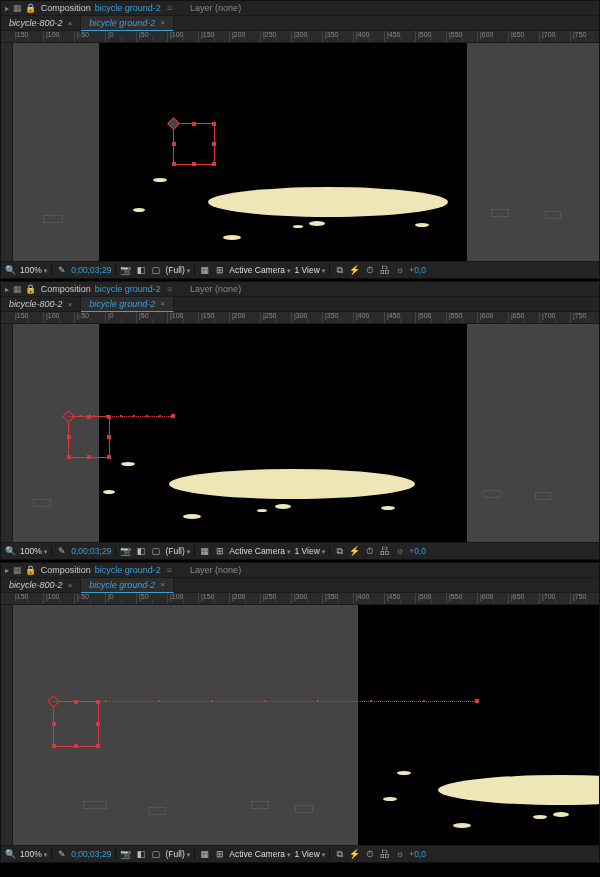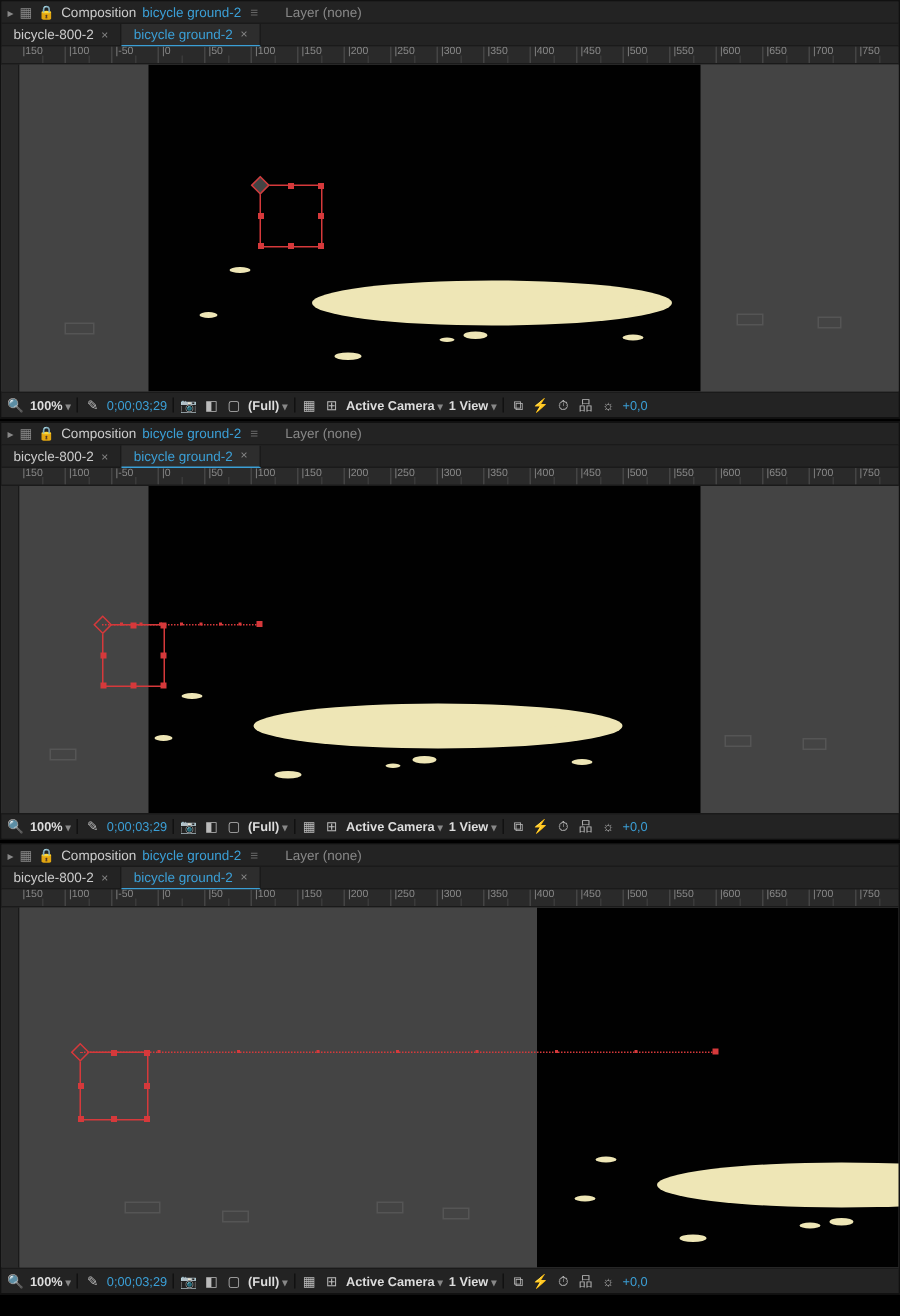--- a/index.html
+++ b/index.html
@@ -49,20 +49,21 @@
     font-size: 9px;
   }
   .tab {
     padding: 0 8px;
     height: 14px;
     display: flex;
     align-items: center;
     color: #ccc;
     border-right: 1px solid #1a1a1a;
     position: relative;
+    font-style: italic;
   }
   .tab.active {
     background: #2d2d2d;
     color: #3b9fd6;
     border-bottom: 1px solid #3b9fd6;
   }
   .tab .x {
     margin-left: 5px;
     color: #888;
     font-size: 8px;
@@ -180,21 +181,21 @@
     height: 11px;
     display: inline-flex;
     align-items: center;
     justify-content: center;
     color: #bbb;
     font-size: 9px;
   }
   .footer .sep {
     width:1px; height:10px; background:#111;
   }
-  .footer .val { color: #ddd; font-weight: bold; }
+  .footer .val { color: #ddd; }
   .footer .blue { color: #3b9fd6; }
   .footer .dd::after {
     content: " ▾";
     font-size: 7px;
     color: #888;
   }
 </style>
 </head>
 <body>
 

